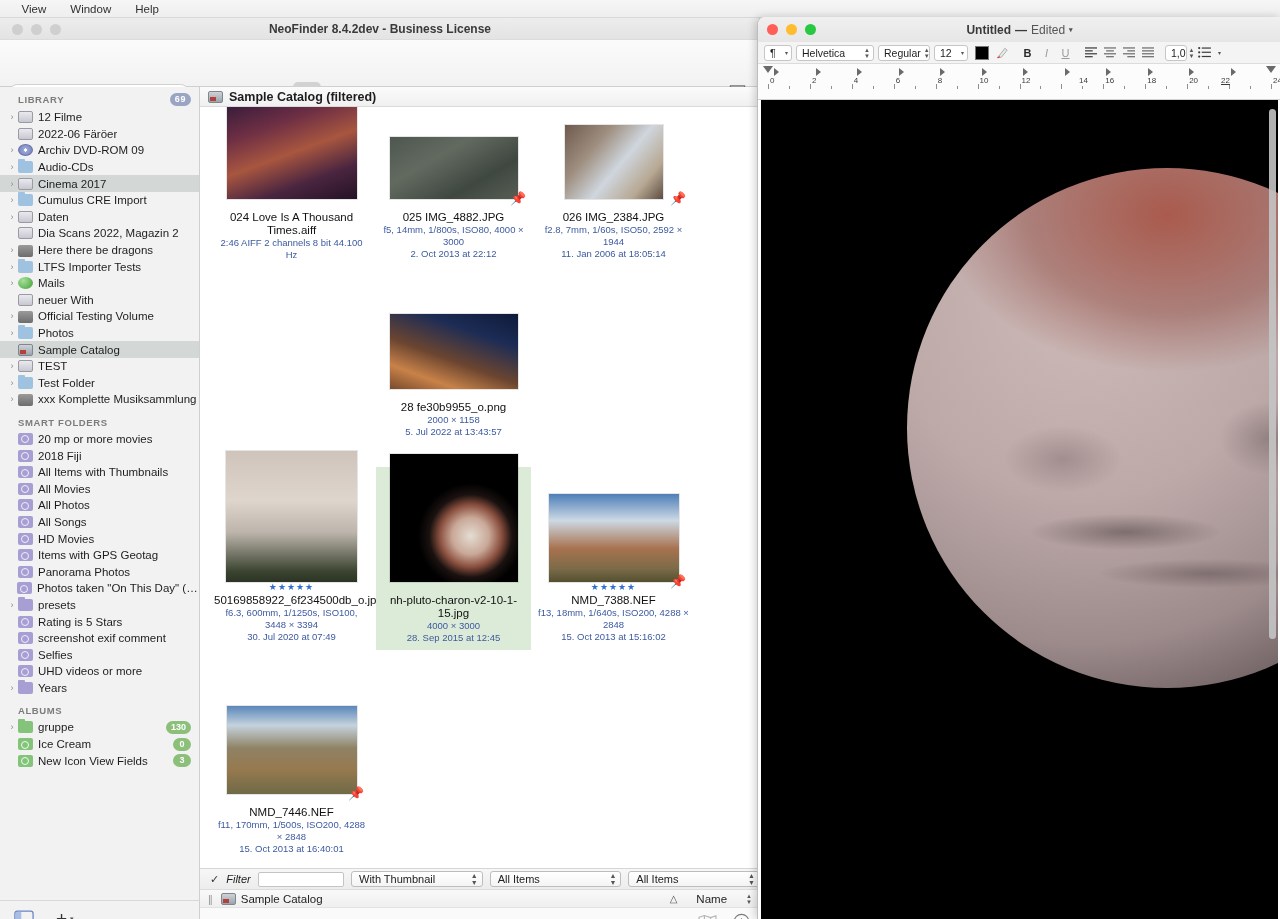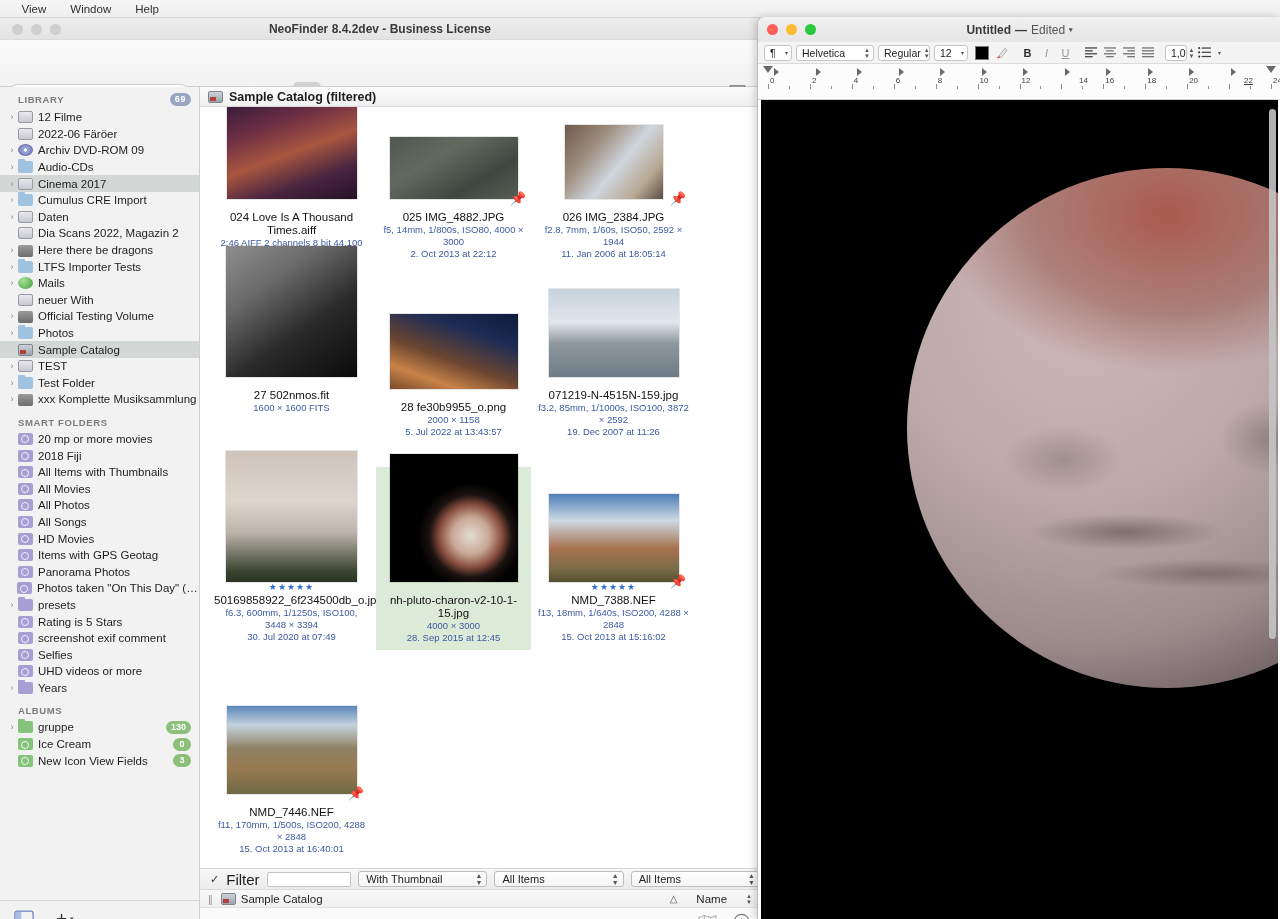--- a/index.html
+++ b/index.html
@@ -132,21 +132,21 @@
   .fname{ font-size:11.5px; color:#111; margin-top:1px; line-height:13px; }
   .meta{ font-size:9.5px; color:#3c5aa0; line-height:12px; }
 
   
   #filterbar{
     position:absolute; left:200px; top:850px; width:560px; height:21px;
     background:linear-gradient(#f7f7f7,#ececec); border-top:1px solid #d6d6d6;
     display:flex; align-items:center; gap:7px; padding-left:10px;
   }
   #filterbar .chk{ color:#333; font-size:11px; }
-  #filterbar .lbl{ font-size:15px; }
+  #filterbar .lbl{ font-size:11px;font-style:italic; }
   .finput{ width:88px;height:15px;background:#fff;border:1px solid #c4c4c4;border-radius:2px;}
   .popup{
     height:16px; background:linear-gradient(#fff,#f4f4f4);
     border:1px solid #bdbdbd; border-radius:3px;
     display:flex; align-items:center; padding:0 4px 0 7px;
     font-size:11px; color:#222; position:relative;
   }
   .popup .arr{ margin-left:auto; font-size:7px; line-height:7px; color:#555; display:flex;flex-direction:column;}
   #pathbar{
     position:absolute; left:200px; top:871px; width:560px; height:18px;
@@ -613,45 +613,28 @@
         <div class="cell" style="left: 336px; top: -18px; width: 155px;">
           <div class="thumb-wrap">
             <div class="thumb" style="width: 98px; height: 74px; background: linear-gradient(130deg, rgb(110, 90, 78) 0%, rgb(159, 143, 128) 30%, rgb(207, 214, 222) 55%, rgb(183, 168, 147) 80%, rgb(93, 76, 65) 100%);"></div>
             <div class="pin">📌</div>
           </div>
           <div class="stars"></div>
           <div class="fname">026 IMG_2384.JPG</div>
           <div class="meta">f2.8, 7mm, 1/60s, ISO50, 2592 × 1944</div>
           <div class="meta">11. Jan 2006 at 18:05:14</div>
         </div>
-        <div class="cell" style="left: 14px; top: 160px; width: 155px;">
-          <div class="thumb-wrap">
-            <div class="thumb" style="width: 131px; height: 131px; background: linear-gradient(145deg, rgb(142, 142, 142) 0%, rgb(106, 106, 106) 30%, rgb(42, 42, 42) 62%, rgb(10, 10, 10) 100%);"></div>
-          </div>
-          <div class="stars"></div>
-          <div class="fname">27 502nmos.fit</div>
-          <div class="meta">1600 × 1600 FITS</div>
-        </div>
         <div class="cell" style="left: 176px; top: 172px; width: 155px;">
           <div class="thumb-wrap">
             <div class="thumb" style="width: 128px; height: 75px; background: linear-gradient(200deg, rgb(13, 26, 58) 0%, rgb(29, 44, 85) 28%, rgb(107, 69, 48) 58%, rgb(200, 130, 72) 80%, rgb(122, 74, 44) 100%);"></div>
           </div>
           <div class="stars"></div>
           <div class="fname">28   fe30b9955_o.png</div>
           <div class="meta">2000 × 1158</div>
           <div class="meta">5. Jul 2022 at 13:43:57</div>
-        </div>
-        <div class="cell" style="left: 336px; top: 160px; width: 155px;">
-          <div class="thumb-wrap">
-            <div class="thumb" style="width: 130px; height: 88px; background: linear-gradient(rgb(199, 211, 221) 0%, rgb(223, 230, 236) 38%, rgb(141, 151, 158) 62%, rgb(110, 124, 133) 100%);"></div>
-          </div>
-          <div class="stars"></div>
-          <div class="fname">071219-N-4515N-159.jpg</div>
-          <div class="meta">f3.2, 85mm, 1/1000s, ISO100, 3872 × 2592</div>
-          <div class="meta">19. Dec 2007 at 11:26</div>
         </div>
         <div class="cell" style="left: 14px; top: 365px; width: 155px;">
           <div class="thumb-wrap">
             <div class="thumb" style="width: 131px; height: 131px; background: linear-gradient(rgb(207, 196, 187) 0%, rgb(222, 213, 205) 38%, rgb(189, 181, 172) 62%, rgb(59, 68, 48) 92%, rgb(43, 51, 36) 100%);"></div>
           </div>
           <div class="stars">★★★★★</div>
           <div class="fname">50169858922_6f234500db_o.jpg</div>
           <div class="meta">f6.3, 600mm, 1/1250s, ISO100, 3448 × 3394</div>
           <div class="meta">30. Jul 2020 at 07:49</div>
         </div>
@@ -881,21 +864,21 @@
       <div class="rtick" style="left: 345.333px;"></div>
       <div class="rnum" style="left: 347.333px;">16</div>
       <div class="rtick" style="left: 366.292px; height: 3px; top: 22px;"></div>
       <div class="rtick" style="left: 387.25px;"></div>
       <div class="rnum" style="left: 389.25px;">18</div>
       <div class="rtick" style="left: 408.208px; height: 3px; top: 22px;"></div>
       <div class="rtick" style="left: 429.167px;"></div>
       <div class="rnum" style="left: 431.167px;">20</div>
       <div class="rtick" style="left: 450.125px; height: 3px; top: 22px;"></div>
       <div class="rtick" style="left: 471.083px;"></div>
-      <div class="rnum" style="left: 486px; text-decoration: underline;">22</div>
+      <div class="rnum" style="left: 463px; text-decoration: underline;">22</div>
       <div class="rtick" style="left: 492.042px; height: 3px; top: 22px;"></div>
       <div class="rtick" style="left: 513px;"></div>
       <div class="rnum" style="left: 515px;">24</div>
       <div class="rmark" style="left: 16px;"></div>
       <div class="rmark" style="left: 57.5px;"></div>
       <div class="rmark" style="left: 99px;"></div>
       <div class="rmark" style="left: 140.5px;"></div>
       <div class="rmark" style="left: 182px;"></div>
       <div class="rmark" style="left: 223.5px;"></div>
       <div class="rmark" style="left: 265px;"></div>

